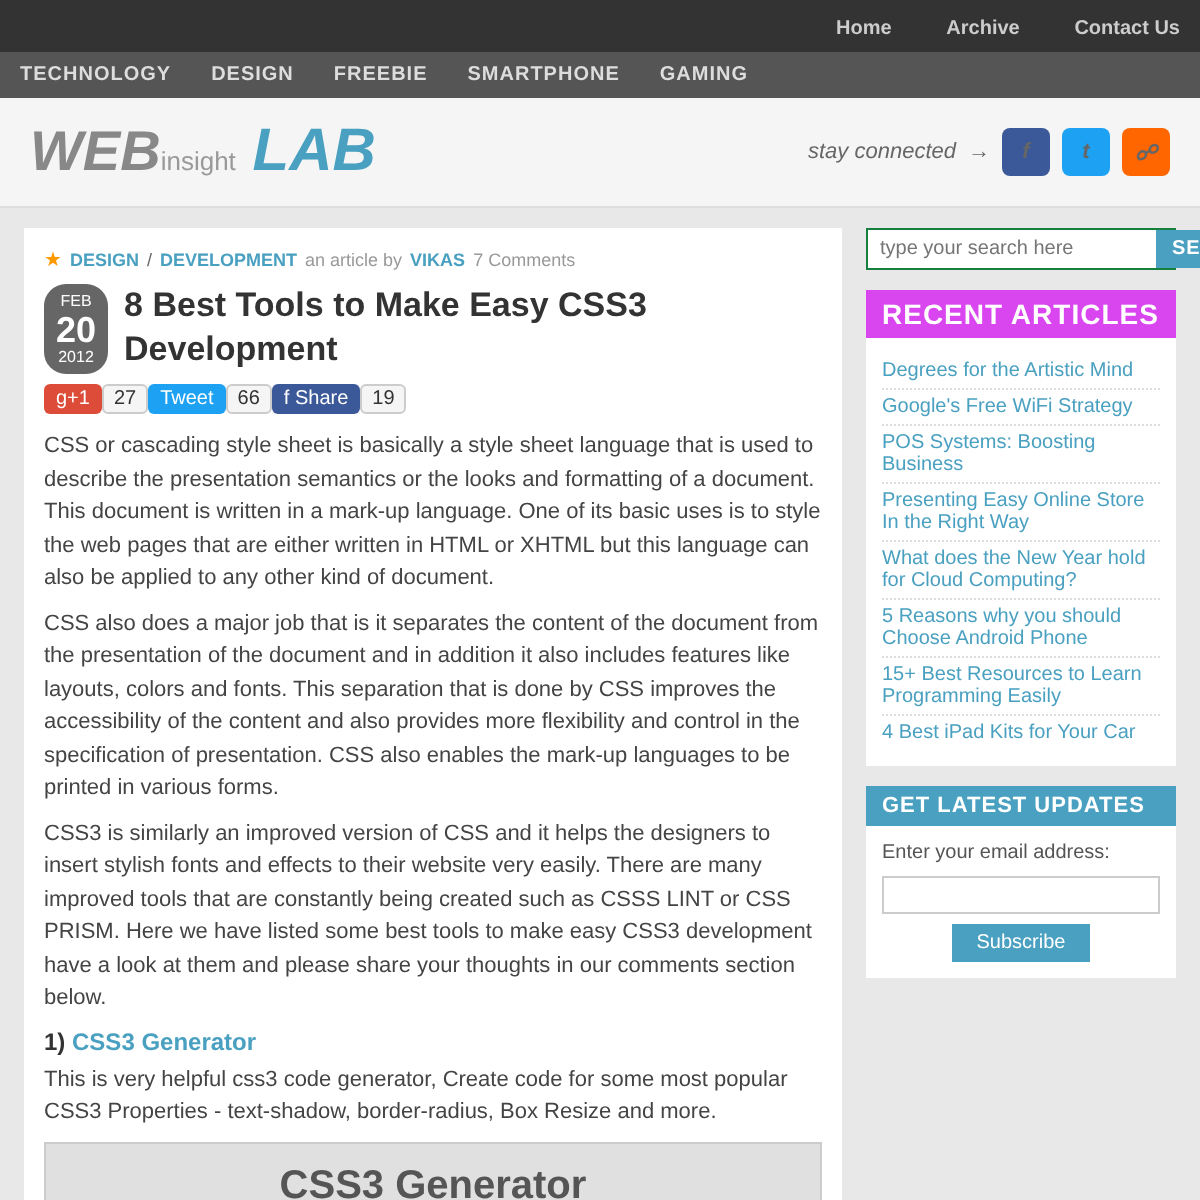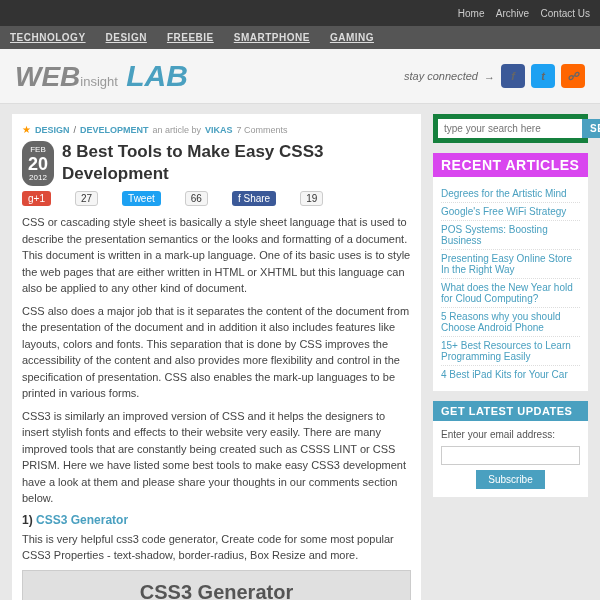--- a/index.html
+++ b/index.html
@@ -10,38 +10,38 @@
       background: #333;
       padding: 6px 10px;
       display: flex;
       justify-content: space-between;
       align-items: center;
     }
     #top-nav .nav-links a {
       color: #ccc;
       text-decoration: none;
       font-size: 10px;
-      margin-left: 8px;
+      margin-left: 24px;
+      font-weight: bold;
     }
 
     
     #cat-bar {
       background: #555;
       display: flex;
       padding: 0;
     }
     .cat-item {
       color: #ddd;
       font-size: 10px;
       font-weight: bold;
       padding: 6px 10px;
       cursor: pointer;
       text-transform: uppercase;
       letter-spacing: 0.5px;
-      text-decoration: underline;
     }
 
     
     #header {
       background: #f5f5f5;
       padding: 10px 15px;
       display: flex;
       justify-content: space-between;
       align-items: center;
       border-bottom: 1px solid #ddd;
@@ -110,21 +110,21 @@
       font-size: 17px;
       font-weight: bold;
       color: #333;
       margin-bottom: 6px;
       line-height: 1.3;
     }
 
     
     .social-buttons {
       display: flex;
-      gap: 24px;
+      gap: 0;
       margin-bottom: 8px;
       align-items: center;
       flex-wrap: wrap;
     }
     .btn-gplus {
       background: #dd4b39;
       color: #fff;
       border: none;
       padding: 2px 6px;
       font-size: 10px;
@@ -193,21 +193,21 @@
     
     #sidebar {
       width: 155px;
       flex-shrink: 0;
     }
 
     
     .sidebar-search {
       display: flex;
       margin-bottom: 10px;
-      border: 5px solid #15803d;
+      border: 1px solid #15803d;
     }
     .sidebar-search input {
       flex: 1;
       padding: 4px 6px;
       font-size: 10px;
       border: none;
       outline: none;
       color: #aaa;
     }
     .sidebar-search button {

